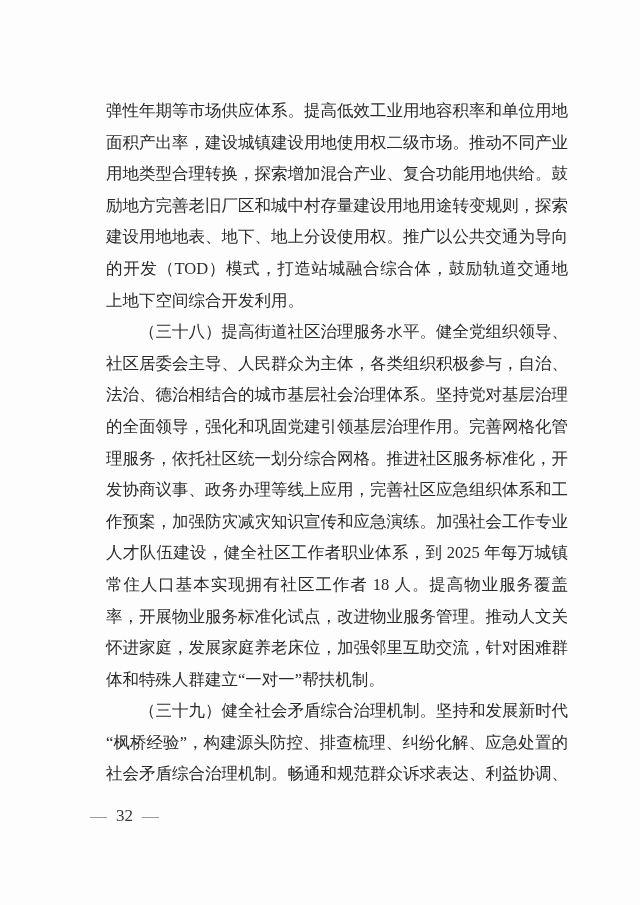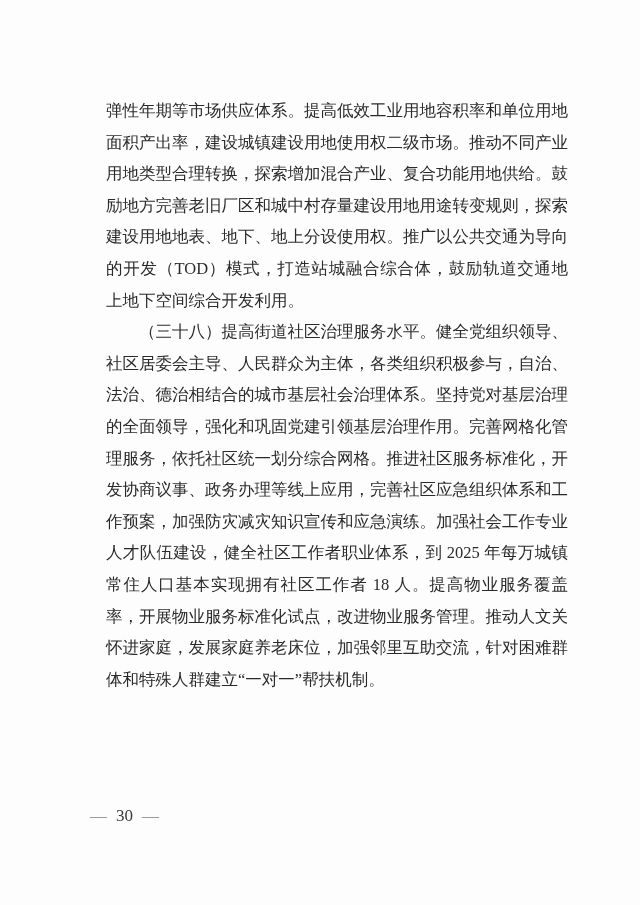--- a/index.html
+++ b/index.html
@@ -57,21 +57,22 @@
   }
 </style>
 </head>
 <body>
 
 <div class="page">
 
   <div class="doc-body">
       <p class="para"><span class="seg">弹性年期等市场供应体系。提高低效工业用地容积率和单位用地面积产出率，建设城镇建设用地使用权二级市场。推动不同产业用地类型合理转换，探索增加混合产业、复合功能用地供给。鼓励地方完善老旧厂区和城中村存量建设用地用途转变规则，探索建设用地地表、地下、地上分设使用权。推广以公共交通为导向的开发（TOD）模式，打造站城融合综合体，鼓励轨道交通地上地下空间综合开发利用。</span></p>
       <p class="para indent"><span class="seg bold">（三十八）提高街道社区治理服务水平。</span><span class="seg">健全党组织领导、社区居委会主导、人民群众为主体，各类组织积极参与，自治、法治、德治相结合的城市基层社会治理体系。坚持党对基层治理的全面领导，强化和巩固党建引领基层治理作用。完善网格化管理服务，依托社区统一划分综合网格。推进社区服务标准化，开发协商议事、政务办理等线上应用，完善社区应急组织体系和工作预案，加强防灾减灾知识宣传和应急演练。加强社会工作专业人才队伍建设，健全社区工作者职业体系，到 2025 年每万城镇常住人口基本实现拥有社区工作者 18 人。提高物业服务覆盖率，开展物业服务标准化试点，改进物业服务管理。推动人文关怀进家庭，发展家庭养老床位，加强邻里互助交流，针对困难群体和特殊人群建立“一对一”帮扶机制。</span></p>
+      <p class="para indent"><span class="seg bold">（三十九）健全社会矛盾综合治理机制。</span><span class="seg">坚持和发展新时代“枫桥经验”，构建源头防控、排查梳理、纠纷化解、应急处置的社会矛盾综合治理机制。畅通和规范群众诉求表达、利益协调、</span></p>
     </div>
 
   <div class="page-footer">
     <span class="footer-dash">—</span>
-    <span class="footer-num">30</span>
+    <span class="footer-num">32</span>
     <span class="footer-dash">—</span>
   </div>
 
 </div>
 
 </body></html>

